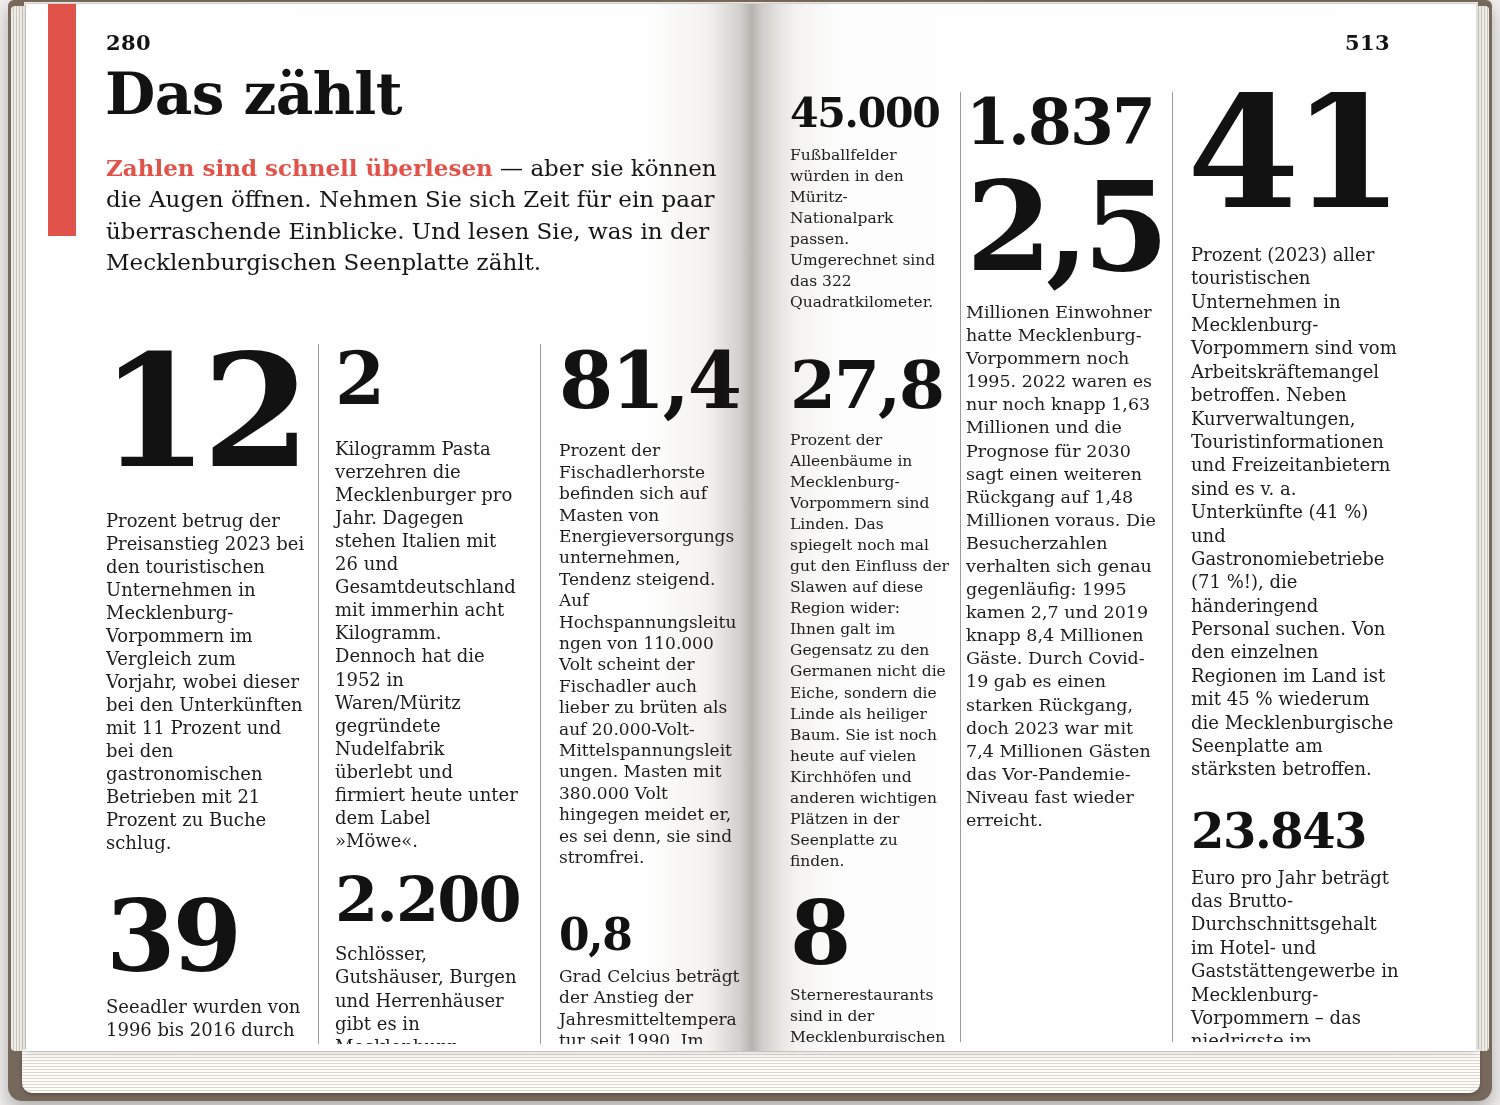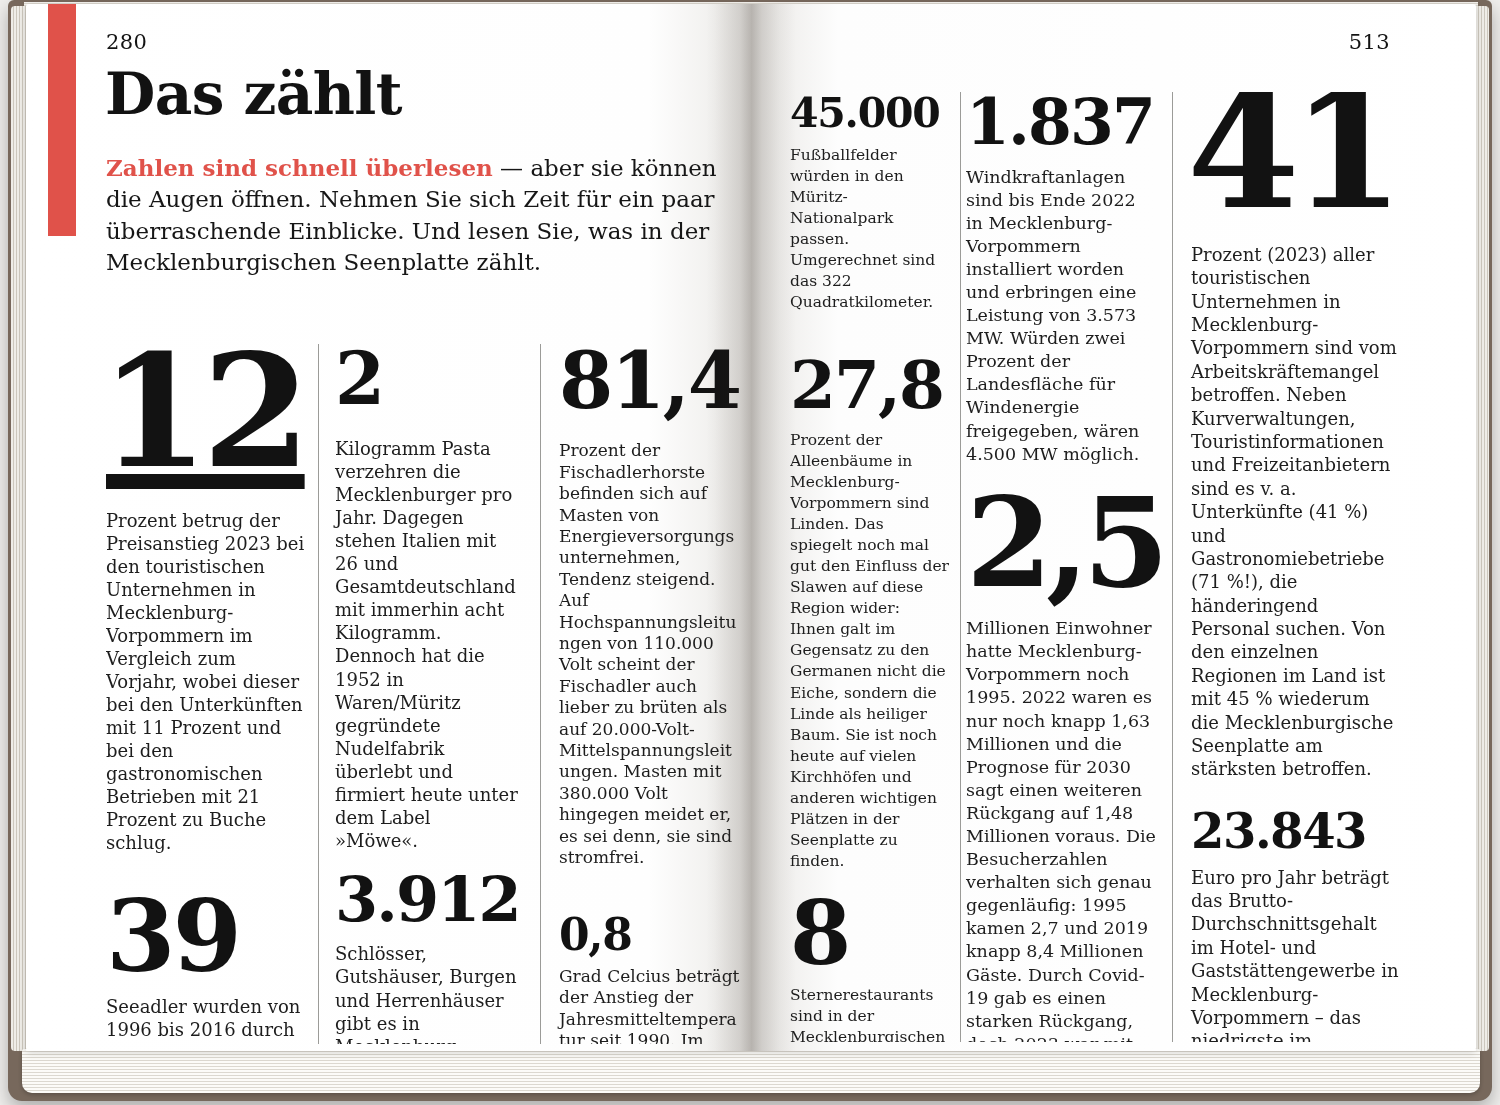--- a/index.html
+++ b/index.html
@@ -35,21 +35,21 @@
   .page-left  { background: linear-gradient(to right, #ffffff 0%, #fefefe 86%, #f1f0ee 95%, #dcdad7 100%);
     border-radius: 3px 0 0 3px; }
   .page-right { background: linear-gradient(to right, #d8d6d3 0%, #efeeec 4%, #fdfdfd 12%, #ffffff 100%);
     border-radius: 0 3px 3px 0; }
   .spine-shadow { position: absolute; left: 50%; top: 0; bottom: 0; width: 90px;
     transform: translateX(-50%); pointer-events: none;
     background: linear-gradient(to right, rgba(60,50,40,0) 0%, rgba(60,50,40,0.10) 38%,
       rgba(60,50,40,0.22) 50%, rgba(60,50,40,0.10) 62%, rgba(60,50,40,0) 100%); }
 
   
-  .pagenum { position: absolute; top: 26px; font-size: 21px; font-weight: normal;
+  .pagenum { position: absolute; top: 26px; font-size: 21px; font-weight: bold;
     letter-spacing: 0.02em; color: #131313; }
   .page-left  .pagenum { left: 80px; }
   .page-right .pagenum { right: 86px; }
   .accent-bar { position: absolute; left: 22px; top: 0; width: 28px; height: 232px; background: #e0524a; }
   .title { position: absolute; left: 79px; top: 56px; margin: 0;
     font-size: 58px; font-weight: bold; letter-spacing: -0.01em; color: #121212; }
   .intro { position: absolute; left: 80px; top: 148px; width: 614px; margin: 0;
     font-size: 23px; line-height: 1.36; color: #161616; }
   .intro-hl { font-weight: bold; }
 
@@ -87,35 +87,35 @@
 
     <div class="page page-left">
       <div class="accent-bar" style="background-color: rgb(224, 82, 74);"></div>
       <div class="pagenum">280</div>
       <h1 class="title">Das zählt</h1>
       <p class="intro"><span class="intro-hl" style="color: rgb(224, 82, 74);">Zahlen sind schnell überlesen</span><span> — aber sie können die Augen öffnen. Nehmen Sie sich Zeit für ein paar überraschende Einblicke. Und lesen Sie, was in der Mecklenburgischen Seenplatte zählt.</span></p>
 
       <div class="stats-row stats-row-left">
         <div class="col col-l1">
           <div>
-            <div class="num" style="font-size:156px; margin:2px 0 30px -6px; letter-spacing:-0.04em;text-decoration:underline;">12</div>
+            <div class="num" style="font-size:156px; margin:2px 0 30px -6px; letter-spacing:-0.04em;">12</div>
             <p class="stext">Prozent betrug der Preisanstieg 2023 bei den touristischen Unternehmen in Mecklenburg-Vorpommern im Vergleich zum Vorjahr, wobei dieser bei den Unterkünften mit 11 Prozent und bei den gastronomischen Betrieben mit 21 Prozent zu Buche schlug.</p>
           </div>
           <div>
             <div class="num" style="font-size:100px; margin:40px 0 16px 0;">39</div>
             <p class="stext">Seeadler wurden von 1996 bis 2016 durch Windanlagen getötet, was bei nicht einmal 400 Brutpaaren in Mecklenburg-Vorpommern sehr viel ist.</p>
           </div>
         </div>
         <div class="col col-l2">
           <div>
             <div class="num" style="font-size:72px; margin:4px 0 28px 0;">2</div>
             <p class="stext">Kilogramm Pasta verzehren die Mecklenburger pro Jahr. Dagegen stehen Italien mit 26 und Gesamtdeutschland mit immerhin acht Kilogramm. Dennoch hat die 1952 in Waren/Müritz gegründete Nudelfabrik überlebt und firmiert heute unter dem Label »Möwe«.</p>
           </div>
           <div>
-            <div class="num" style="font-size:62px; margin:22px 0 16px 0;">3.912</div>
+            <div class="num" style="font-size:62px; margin:22px 0 16px 0;">2.200</div>
             <p class="stext">Schlösser, Gutshäuser, Burgen und Herrenhäuser gibt es in Mecklenburg-Vorpommern. Damit kommt auf je zehn Quadratkilometer und 770 Einwohner ein herrschaftliches Gemäuer.</p>
           </div>
         </div>
         <div class="col col-l3">
           <div>
             <div class="num" style="font-size:78px; margin:4px 0 26px 0;">81,4</div>
             <p class="stext">Prozent der Fischadlerhorste befinden sich auf Masten von Energieversorgungsunternehmen, Tendenz steigend. Auf Hochspannungsleitungen von 110.000 Volt scheint der Fischadler auch lieber zu brüten als auf 20.000-Volt-Mittelspannungsleitungen. Masten mit 380.000 Volt hingegen meidet er, es sei denn, sie sind stromfrei.</p>
           </div>
           <div>
             <div class="num" style="font-size:44px; margin:48px 0 12px 0;">0,8</div>
@@ -139,21 +139,20 @@
             <p class="stext">Prozent der Alleenbäume in Mecklenburg-Vorpommern sind Linden. Das spiegelt noch mal gut den Einfluss der Slawen auf diese Region wider: Ihnen galt im Gegensatz zu den Germanen nicht die Eiche, sondern die Linde als heiliger Baum. Sie ist noch heute auf vielen Kirchhöfen und anderen wichtigen Plätzen in der Seenplatte zu finden.</p>
           </div>
           <div>
             <div class="num" style="font-size:88px; margin:24px 0 14px 0;">8</div>
             <p class="stext">Sternerestaurants sind in der Mecklenburgischen Seenplatte ansässig. Das sind ebenso viele wie McDonald's-Filialen (je dreimal in Schwerin und Neubrandenburg, je einmal in Güstrow und Parchim) zusammen.</p>
           </div>
         </div>
         <div class="col col-r2">
           <div>
             <div class="num" style="font-size:63px; margin:4px 0 16px 0;">1.837</div>
-            <p class="stext">Windkraftanlagen sind bis Ende 2022 in Mecklenburg-Vorpommern installiert worden und erbringen eine Leistung von 3.573 MW. Würden zwei Prozent der Landesfläche für Windenergie freigegeben, wären 4.500 MW möglich.</p>
           </div>
           <div>
             <div class="num" style="font-size:124px; margin:24px 0 22px 0; letter-spacing:-0.05em;">2,5</div>
             <p class="stext">Millionen Einwohner hatte Mecklenburg-Vorpommern noch 1995. 2022 waren es nur noch knapp 1,63 Millionen und die Prognose für 2030 sagt einen weiteren Rückgang auf 1,48 Millionen voraus. Die Besucherzahlen verhalten sich genau gegenläufig: 1995 kamen 2,7 und 2019 knapp 8,4 Millionen Gäste. Durch Covid-19 gab es einen starken Rückgang, doch 2023 war mit 7,4 Millionen Gästen das Vor-Pandemie-Niveau fast wieder erreicht.</p>
           </div>
         </div>
         <div class="col col-r3">
           <div>
             <div class="num" style="font-size:162px; line-height:0.82; margin:-8px 0 26px -4px; letter-spacing:-0.05em;">41</div>
             <p class="stext">Prozent (2023) aller touristischen Unternehmen in Mecklenburg-Vorpommern sind vom Arbeitskräftemangel betroffen. Neben Kurverwaltungen, Touristinformationen und Freizeitanbietern sind es v. a. Unterkünfte (41 %) und Gastronomiebetriebe (71 %!), die händeringend Personal suchen. Von den einzelnen Regionen im Land ist mit 45 % wiederum die Mecklenburgische Seenplatte am stärksten betroffen.</p>

